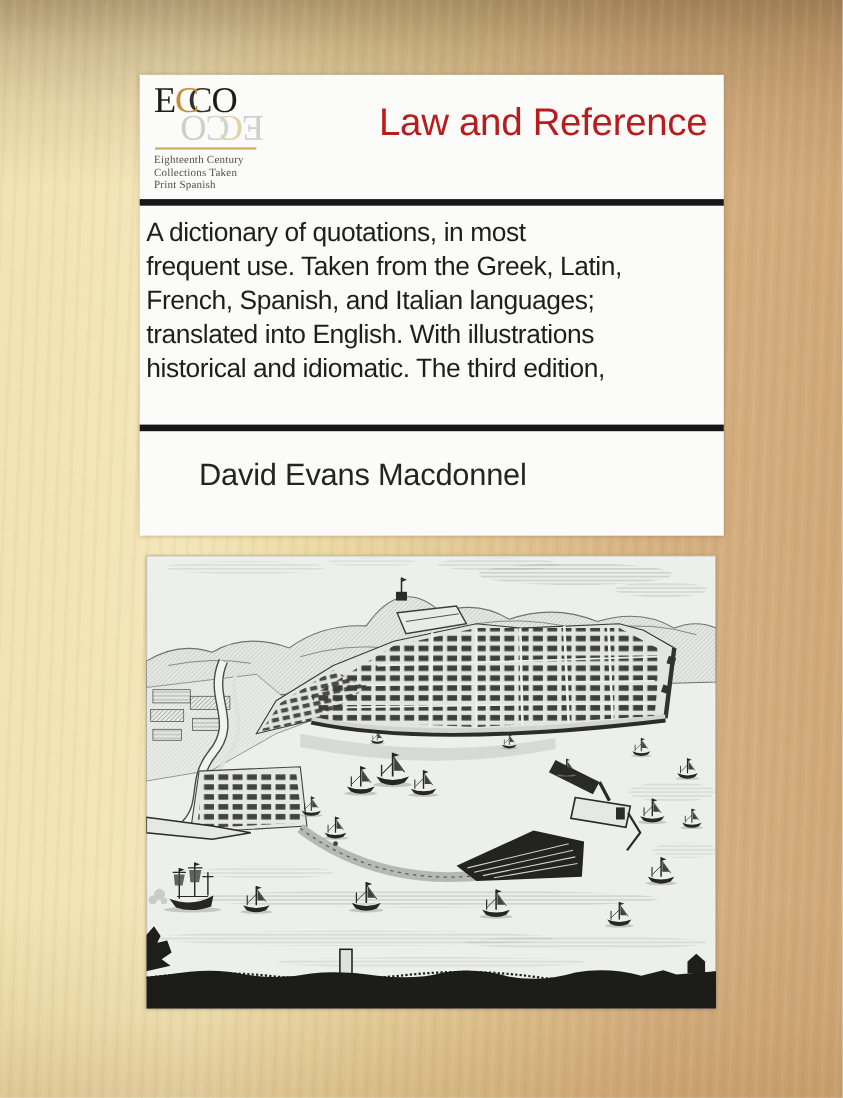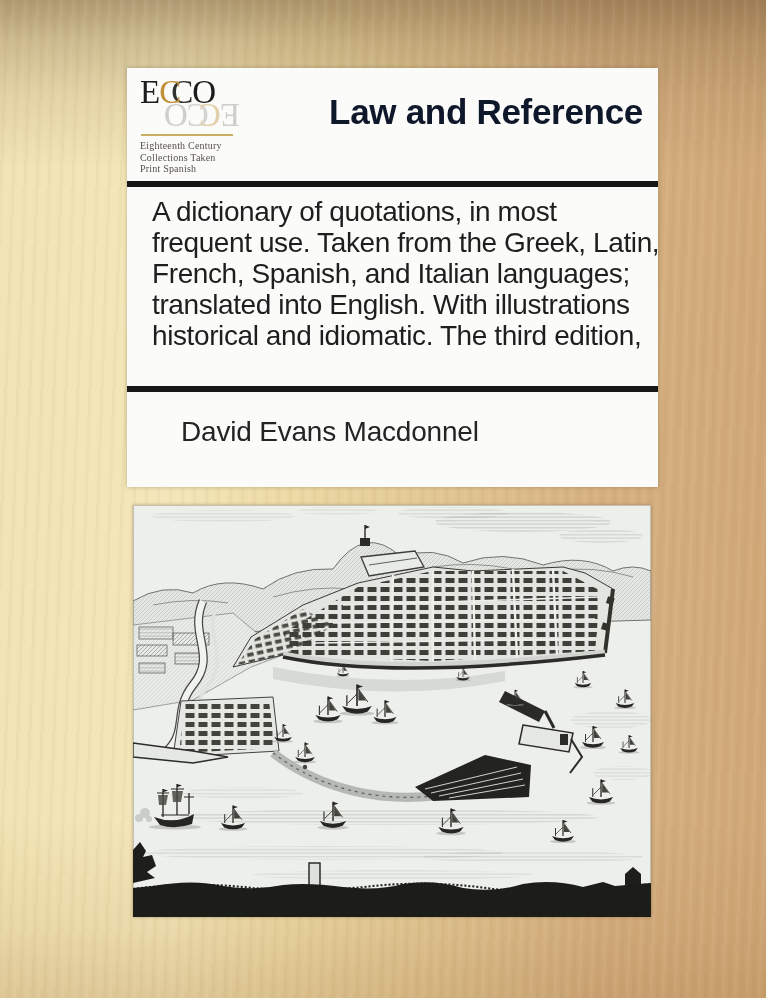--- a/index.html
+++ b/index.html
@@ -19,25 +19,25 @@
   .header{position:absolute;left:0;top:0;width:531px;height:113px;}
   .logo{position:absolute;left:13px;top:9px;width:100px;text-align:left;}
   .ecco{font-family:"Liberation Serif",serif;font-size:33px;line-height:30px;letter-spacing:-1px;color:#1c1c1c;white-space:nowrap;}
   .ecco .gold{color:#c39039;margin-right:-9px;position:relative;z-index:1;}
   .ecco .c2{color:#33312d;}
   .ecco-reflect{transform:rotate(180deg);opacity:.68;margin-top:-7px;color:#b9b9b9;}
   .ecco-reflect .gold{color:#d9bd85;}
   .ecco-reflect .c2{color:#c2c2c2;}
   .logo-rule{width:92px;height:2px;background:#c8ad62;margin:4px 0 4px 1px;}
   .tagline{width:96px;font-family:"Liberation Serif",serif;font-size:10px;line-height:11.5px;color:#57504a;text-align:left;letter-spacing:.2px;}
-  .category{position:absolute;right:15px;top:24px;font-size:35px;color:#0f172a;letter-spacing:-.3px;white-space:nowrap;font-weight:bold;}
+  .category{position:absolute;right:15px;top:24px;font-size:35px;color:#b91c1c;letter-spacing:-.3px;white-space:nowrap;}
   .rule{position:absolute;left:0;width:531px;height:6px;background:#171717;}
   .rule.top{top:113px;}
   .rule.bottom{top:318px;}
-  .title-block{position:absolute;left:6px;top:128px;width:521px;font-size:28px;line-height:31px;letter-spacing:-.4px;color:#1e1e1e;margin-left:19px;}
+  .title-block{position:absolute;left:6px;top:128px;width:521px;font-size:24px;line-height:31px;letter-spacing:-.4px;color:#1e1e1e;}
   .title-line{white-space:nowrap;}
   .author-block{position:absolute;left:6px;top:348px;width:521px;font-size:28px;letter-spacing:-.2px;color:#242424;margin-left:48px;}
   .engraving{position:absolute;left:133px;top:505px;width:518px;height:412px;box-shadow:0 0 3px rgba(90,70,40,.4);}
 </style>
 </head>
 <body>
 
 <div id="canvas">
 
   <div class="panel">

